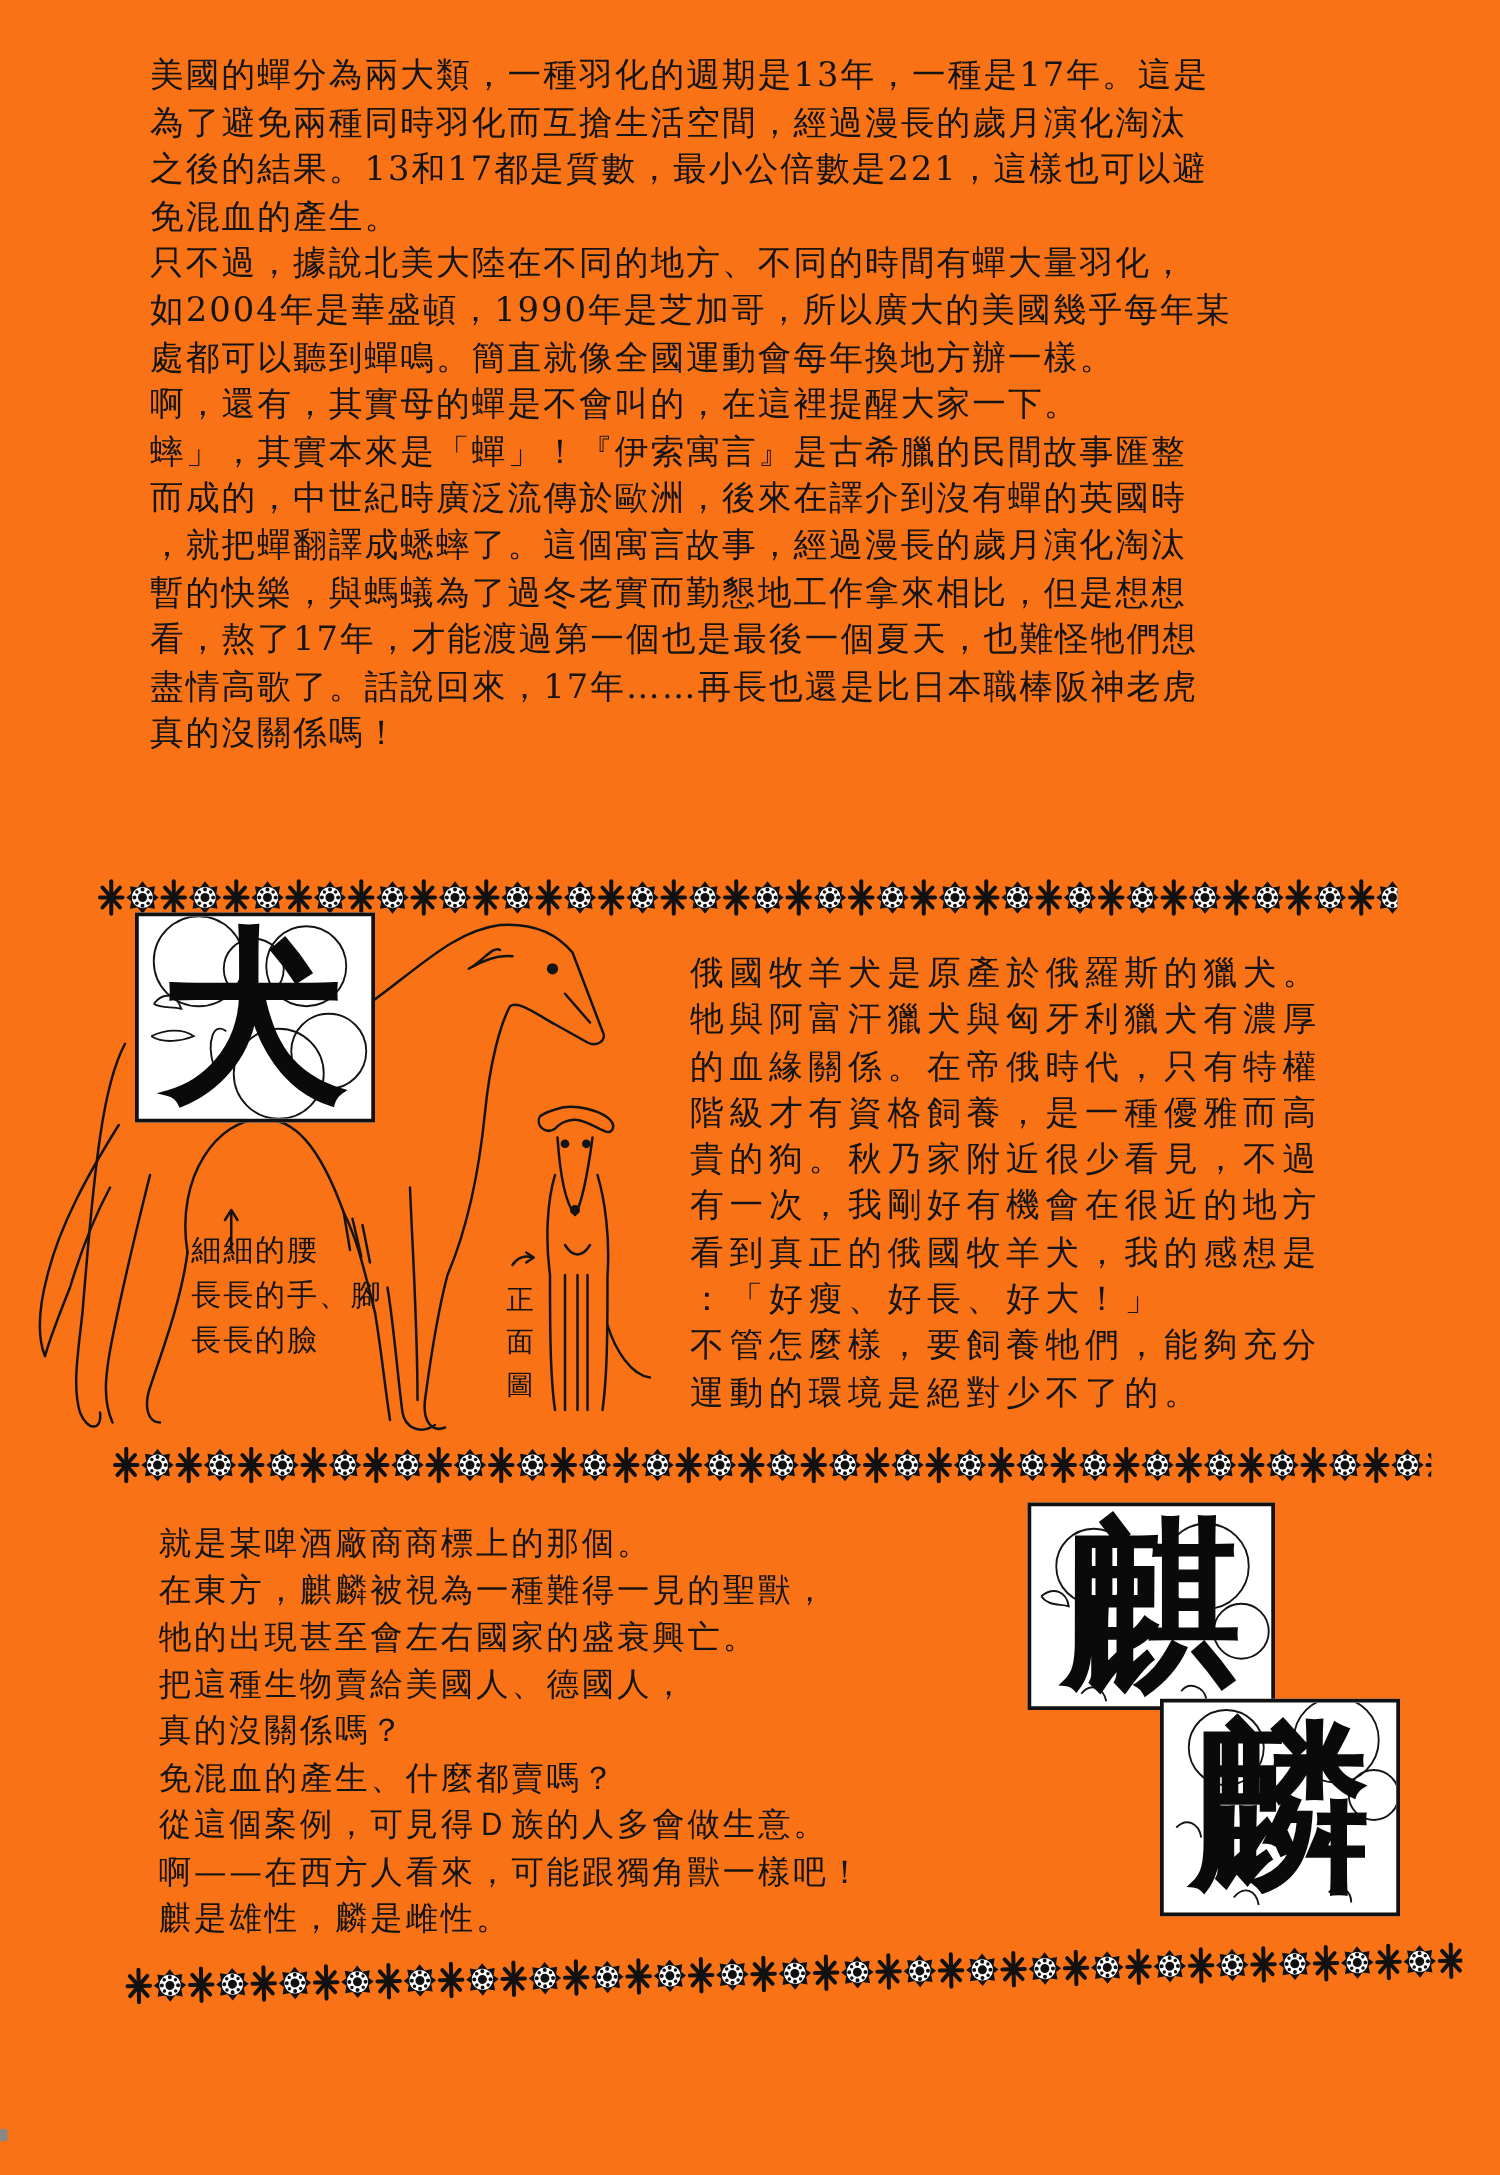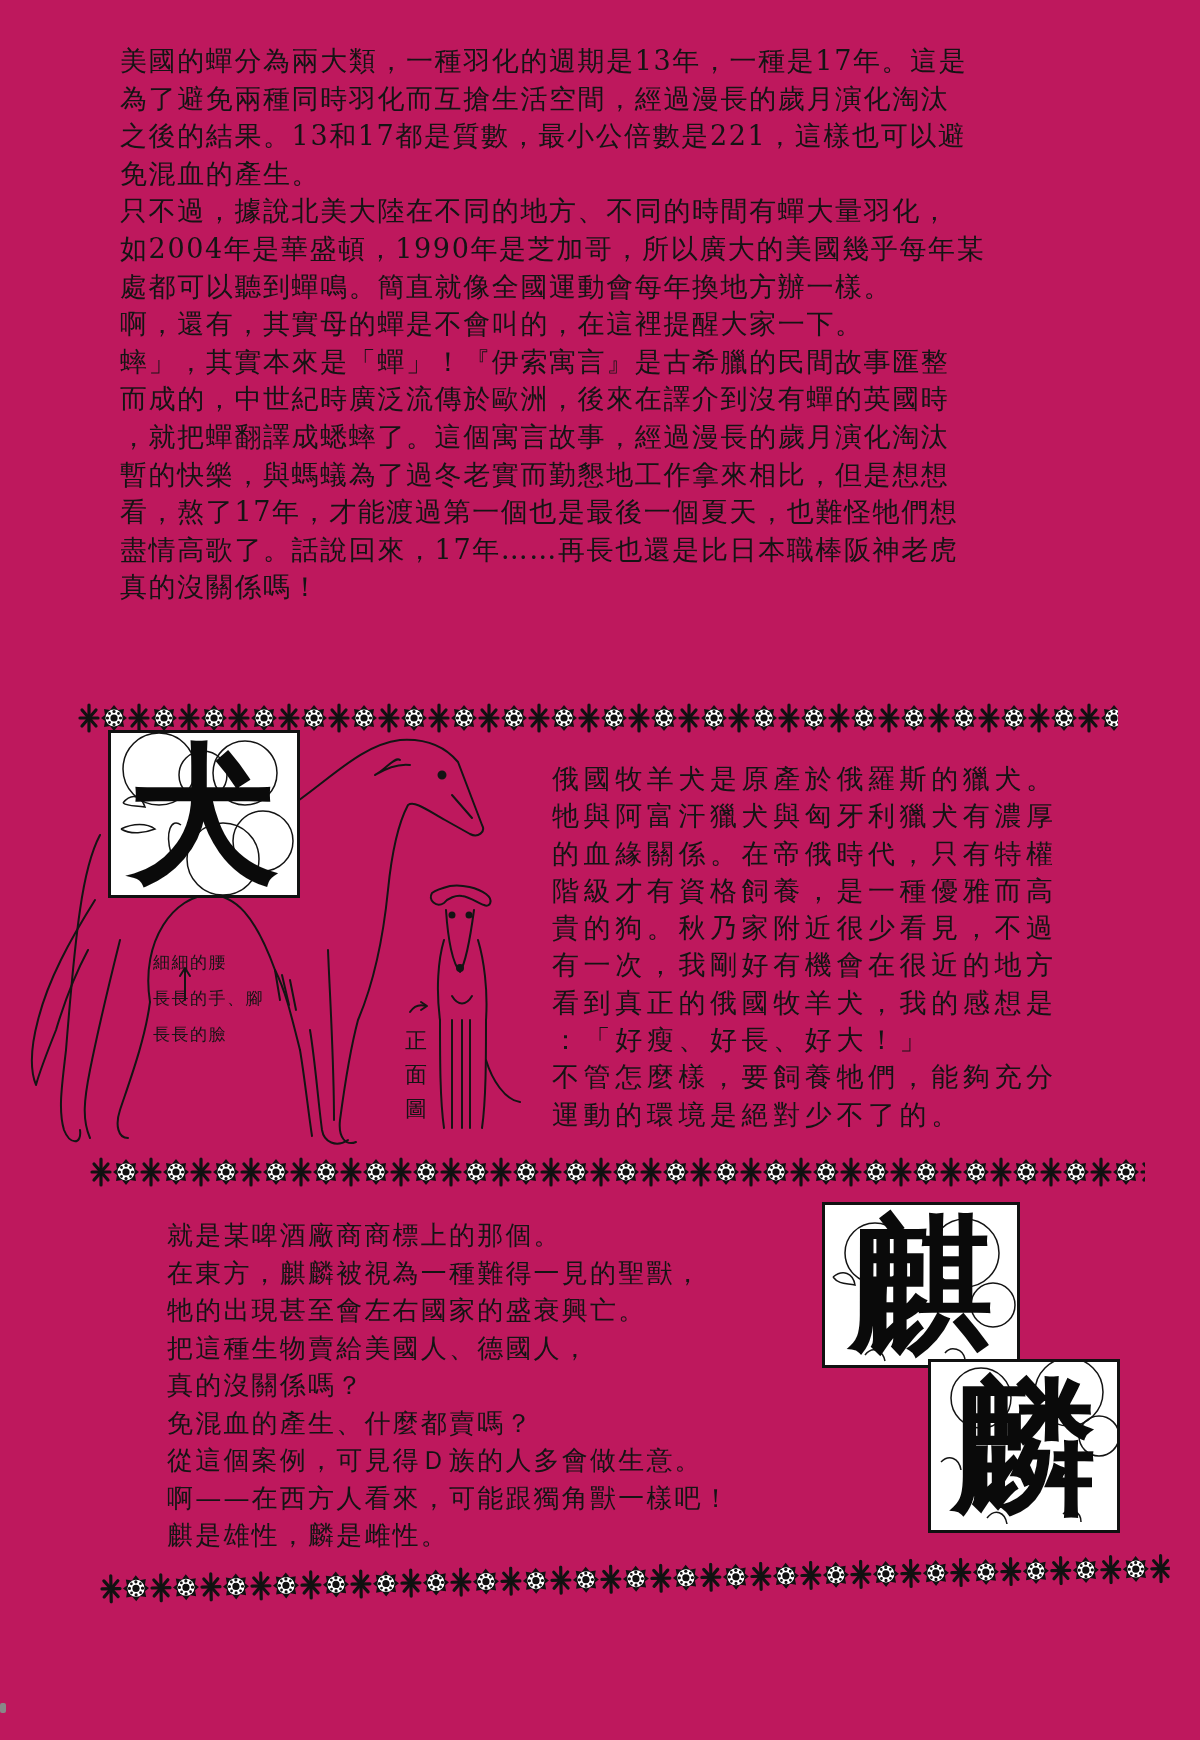--- a/index.html
+++ b/index.html
@@ -1,21 +1,21 @@
 <!DOCTYPE html>
 <html><head>
 <meta charset="utf-8">
 <style>
   html, body { margin: 0; padding: 0; background: #ffffff; }
   body {
     width: 1200px; height: 1740px; position: relative; overflow: hidden;
     font-family: "DejaVu Serif", "Liberation Serif", serif;
     color: #141414;
   }
-  .page { position: absolute; inset: 0; background: #be185d; }
+  .page { position: absolute; inset: 0; background: #f97316; }
 
   .para-block {
     position: absolute; left: 120px; top: 42px; width: 960px;
     font-size: 27px; line-height: 37.6px; letter-spacing: 1.6px;
   }
   .para-block .line { white-space: nowrap; display: block; }
 
   .border-row {
     position: absolute; height: 30px; display: flex; align-items: center;
     overflow: hidden;
@@ -33,36 +33,36 @@
     font-weight: bold; color: #0a0a0a; line-height: 1; text-align: center;
   }
 
   .dog-text {
     position: absolute; left: 552px; top: 760px; width: 540px;
     font-size: 27px; line-height: 37.3px; letter-spacing: 4.6px;
   }
   .dog-text .line { white-space: nowrap; display: block; }
 
   .caption {
-    position: absolute; left: 153px; top: 944px;
-    font-size: 17px; line-height: 36px; letter-spacing: 1.5px;
+    position: absolute; left: 153px; top: 982px;
+    font-size: 24px; line-height: 36px; letter-spacing: 1.5px;
   }
   .caption .line { display: block; white-space: nowrap; }
 
   .vertical-label {
     position: absolute; left: 403px; top: 1024px; width: 26px;
     font-size: 22px; line-height: 34px; text-align: center;
   }
   .vertical-label span { display: block; }
 
   .kirin-text {
     position: absolute; left: 127px; top: 1217px; width: 700px;
     font-size: 26px; line-height: 37.5px; letter-spacing: 2.2px;
   }
-  .kirin-text .line { white-space: nowrap; display: block; margin-left: 40px; }
+  .kirin-text .line { white-space: nowrap; display: block; }
 </style>
 </head>
 <body>
 
 <div class="page">
 
   <div class="para-block">
     <span class="line">美國的蟬分為兩大類，一種羽化的週期是13年，一種是17年。這是</span>
     <span class="line">為了避免兩種同時羽化而互搶生活空間，經過漫長的歲月演化淘汰</span>
     <span class="line">之後的結果。13和17都是質數，最小公倍數是221，這樣也可以避</span>

